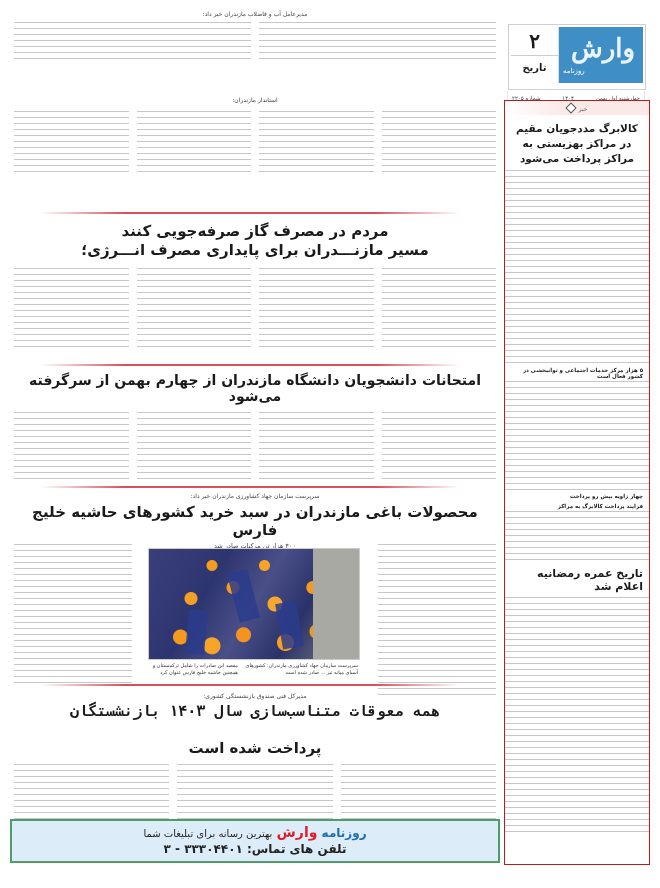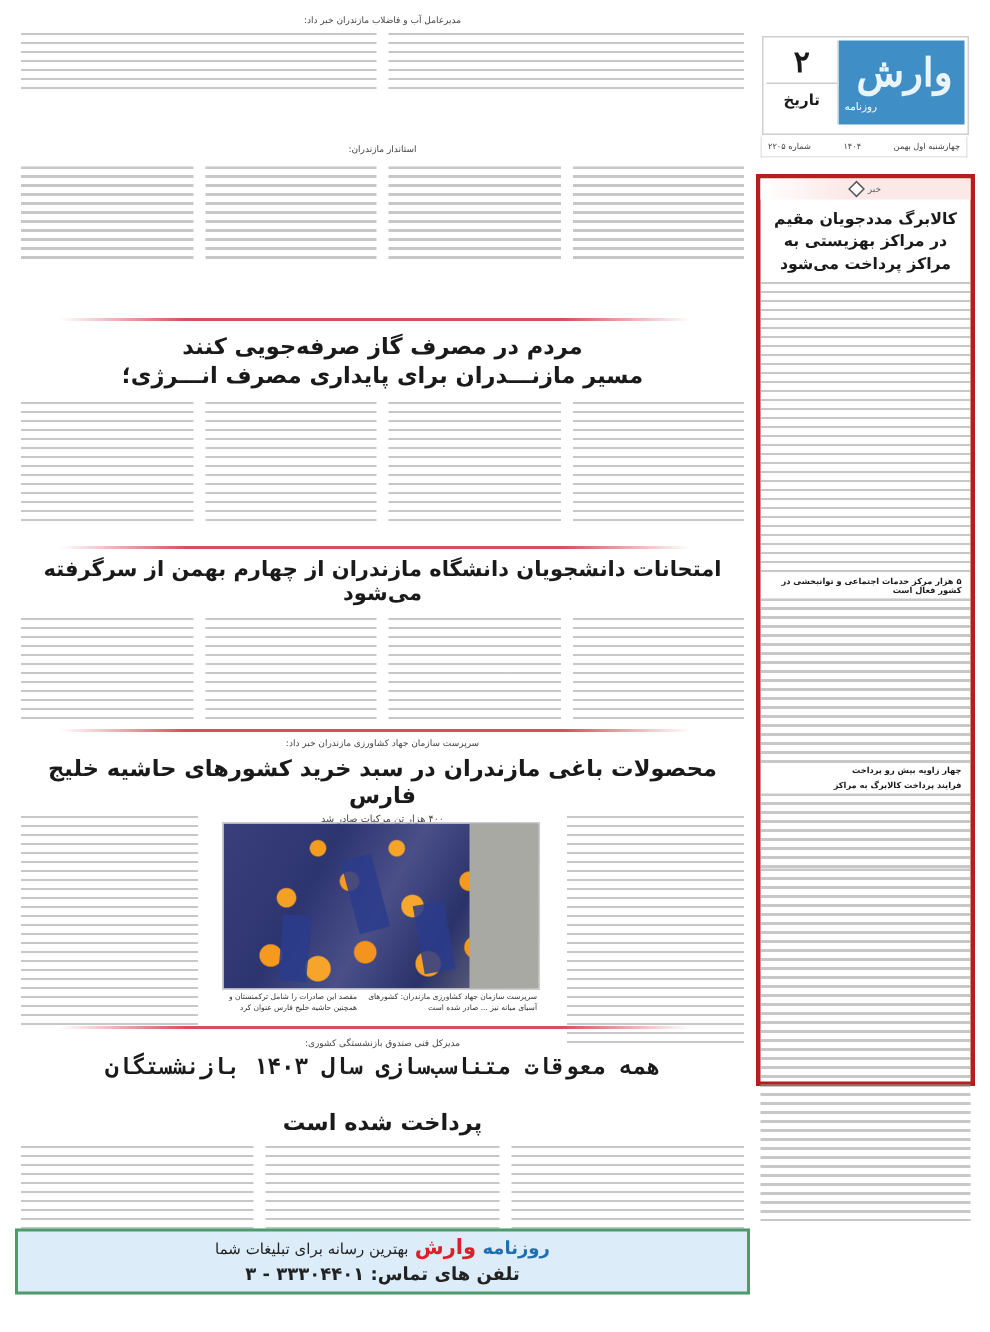--- a/index.html
+++ b/index.html
@@ -12,21 +12,21 @@
   .masthead { position: absolute; right: 14px; top: 24px; width: 138px; height: 66px; border: 1px solid #cfcfcf; background: #fff; }
   .logo { position: absolute; right: 2px; top: 2px; width: 84px; height: 56px; background: #3f8fc6; color: #fff; }
   .logo .logo-big { position: absolute; right: 8px; top: 6px; font-family: "DejaVu Serif", serif; font-size: 26px; font-weight: bold; color: #eaf4fb; }
   .logo .logo-small { position: absolute; left: 4px; bottom: 8px; font-size: 7px; color: #fff; }
   .issue-box { position: absolute; left: 2px; top: 2px; width: 48px; height: 56px; border-right: 1px solid #ddd; text-align: center; }
   .page-num { font-size: 20px; font-weight: bold; font-family: "DejaVu Serif", serif; line-height: 28px; border-bottom: 1px solid #ccc; }
   .section-name { font-size: 10px; font-weight: bold; line-height: 24px; }
   .dateline { position: absolute; right: 0; bottom: -16px; width: 138px; height: 14px; font-size: 5.5px; color: #444; display: flex; justify-content: space-between; padding: 0 4px; align-items: center; border: 1px solid #e6e6e6; border-top: none; }
 
   
-  .news-col { position: absolute; right: 10px; top: 100px; width: 146px; height: 608px; border: 3px solid #b91c1c; background: #fff; margin-top: 16px; }
+  .news-col { position: absolute; right: 10px; top: 100px; width: 146px; height: 765px; border: 1px solid #b91c1c; background: #fff; }
   .news-tag { height: 14px; background: linear-gradient(to left, #fbe9e7, #fbe9e7 60%, #ffffff); display: flex; align-items: center; justify-content: center; font-size: 6px; color: #666; gap: 4px; }
   .diamond { width: 8px; height: 8px; border: 1px solid #555; transform: rotate(45deg); background: #fff; }
   .news-title { font-size: 10.5px; font-weight: bold; text-align: center; line-height: 15px; padding: 6px 6px 4px; }
   .news-title2 { font-size: 11px; font-weight: bold; text-align: right; padding: 6px 6px 4px; }
   .subhead { font-size: 5.5px; font-weight: bold; padding: 2px 6px; }
 
   .body-text { font-size: 4.6px; line-height: 7px; color: #555; text-align: justify; padding: 0 6px; overflow: hidden; }
   .txt-lines { background: repeating-linear-gradient(to bottom, #9a9a9a 0px, #9a9a9a 1.4px, transparent 1.4px, transparent 6px); opacity: 0.55; }
 
   
@@ -90,20 +90,21 @@
       <span>خبر</span>
       <span class="diamond"></span>
     </div>
     <div class="news-title">کالابرگ مددجویان مقیم در مراکز بهزیستی به مراکز پرداخت می‌شود</div>
     <div class="body-text txt-lines" style="height:195px;"></div>
     <div class="subhead">۵ هزار مرکز خدمات اجتماعی و توانبخشی در کشور فعال است</div>
     <div class="body-text txt-lines" style="height:110px;"></div>
     <div class="subhead">چهار زاویه بیش رو پرداخت</div>
     <div class="subhead">فرایند پرداخت کالابرگ به مراکز</div>
     <div class="body-text txt-lines" style="height:50px;"></div>
+    <div class="news-title2">تاریخ عمره رمضانیه اعلام شد</div>
     <div class="body-text txt-lines" style="height:235px;"></div>
   </div>
 
   <div class="main">
 
     <div class="art" style="top:10px;">
       <div class="kicker">مدیرعامل آب و فاضلاب مازندران خبر داد:</div>
       <div class="cols" style="margin-top:5px;">
         <div class="col txt-lines" style="height:38px;"></div>
         <div class="col txt-lines" style="height:38px;"></div>

